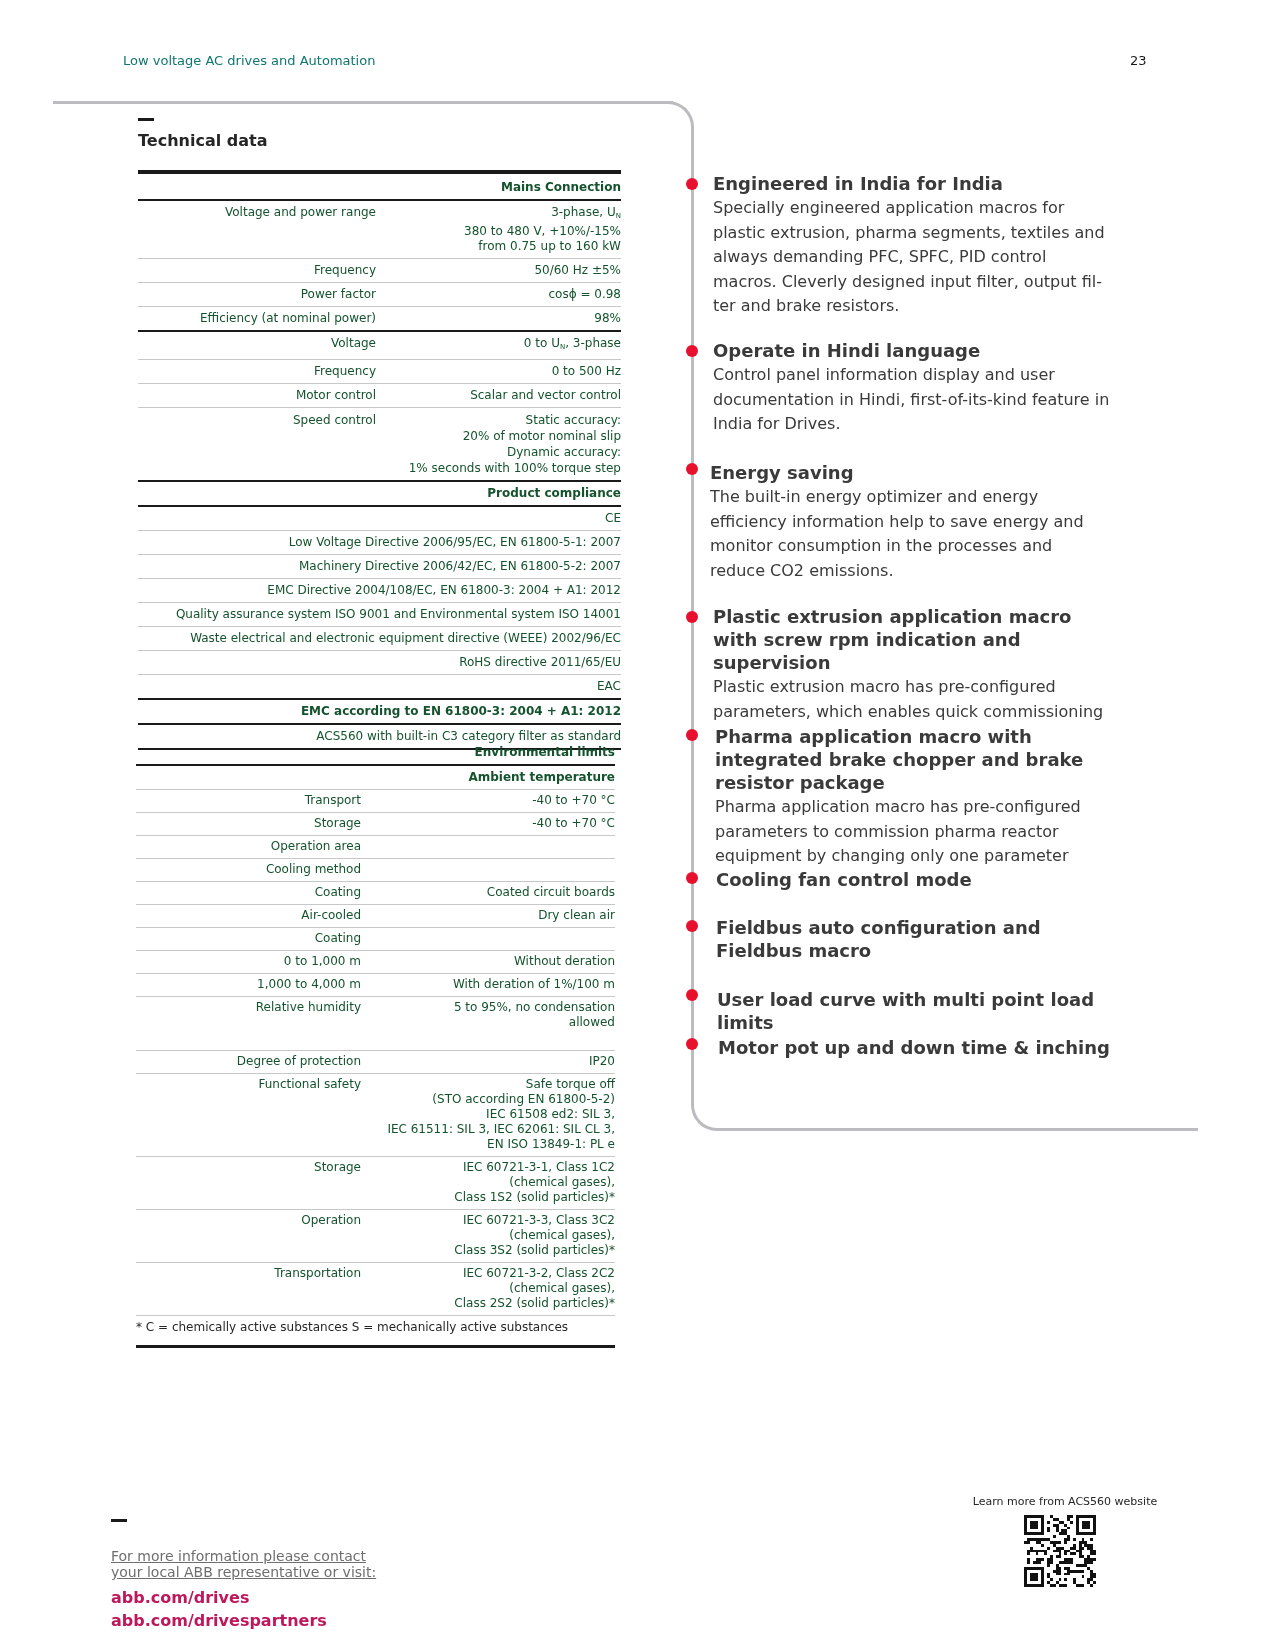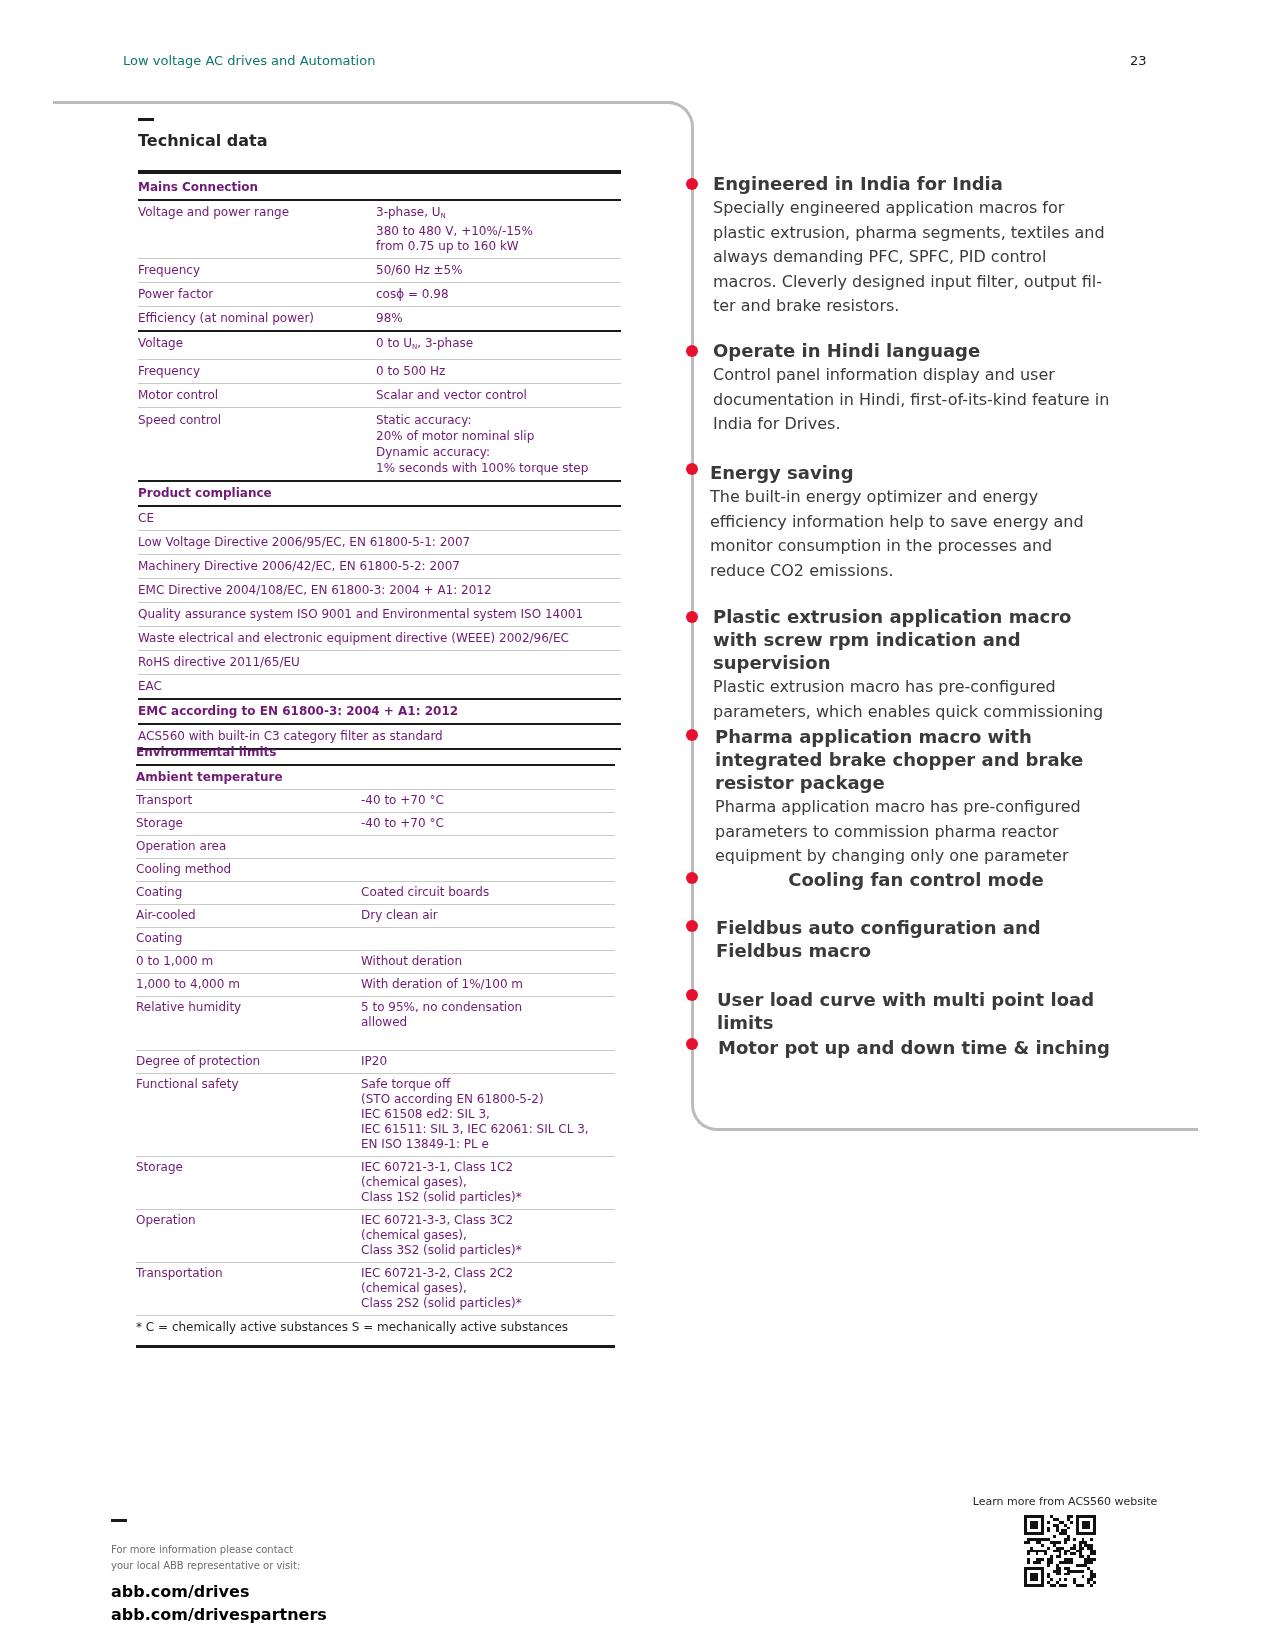--- a/index.html
+++ b/index.html
@@ -18,21 +18,21 @@
     border-bottom: 3px solid #bcbcc0; border-left: 3px solid #bcbcc0; border-bottom-left-radius: 26px; }
   .bracket-bottom { position: absolute; top: 1128px; left: 730px; width: 468px; height: 3px; background: #bcbcc0; }
 
   .dash { position: absolute; width: 16px; height: 3px; background: #1a1a1a; }
 
   .section-title { position: absolute; top: 131px; left: 138px; font-size: 16px; font-weight: bold; color: #262626; }
 
   
   .spec-table { position: absolute; left: 138px; top: 170px; width: 483px; }
   .spec-table .top-rule { height: 4px; background: #1a1a1a; margin-bottom: 2px; }
-  .row { display: flex; font-size: 12px; line-height: 15px; color: #701a75; border-bottom: 1px solid #c8c8c8; padding: 4px 0 4px 0; }
+  .row { display: flex; font-size: 12px; line-height: 15px; color: #14532d; border-bottom: 1px solid #c8c8c8; padding: 4px 0 4px 0; text-align: right; }
   .row .k { width: 238px; flex: none; }
   .row .v { flex: 1; white-space: pre-line; }
   .row.full .k { width: auto; flex: 1; }
   .row.head { font-weight: bold; border-bottom: 2px solid #1a1a1a; }
   .row.heavy-bottom { border-bottom: 2px solid #1a1a1a; }
   .row .v sub { font-size: 7px; vertical-align: -2px; }
 
   .env-table { position: absolute; left: 136px; top: 741px; width: 479px; }
   .env-table .row .k { width: 225px; }
   .env-table .row { padding: 3px 0 4px 0; }
@@ -42,22 +42,22 @@
 
   
   .features { position: absolute; left: 0; top: 0; }
   .feat { position: absolute; width: 400px; }
   .feat .dot { position: absolute; left: -22px; top: 6px; width: 12px; height: 12px; border-radius: 50%; background: #e8112d; }
   .feat .t { font-size: 18px; font-weight: bold; color: #3a3a3a; line-height: 23px; }
   .feat .d { font-size: 16px; color: #3a3a3a; line-height: 24.5px; margin-top: 1px; }
 
   
   .contact { position: absolute; left: 111px; top: 1519px; }
-  .contact .note { font-size: 10px; color: #6e6e6e; line-height: 16px; margin-top: 20px; }
-  .contact .link { display: block; font-size: 16px; font-weight: bold; color: #000000; line-height: 23px; text-decoration: none; }
+  .contact .note { font-size: 14px; color: #6e6e6e; line-height: 16px; margin-top: 26px; text-decoration: underline; }
+  .contact .link { display: block; font-size: 16px; font-weight: bold; color: #be185d; line-height: 23px; text-decoration: none; }
   .contact .link:first-of-type { margin-top: 6px; }
 
   .qr-block { position: absolute; left: 970px; top: 1495px; width: 200px; }
   .qr-caption { font-size: 11px; color: #262626; text-align: center; margin-left: -10px; }
   .qr { position: absolute; left: 54px; top: 20px; width: 72px; height: 72px; }
 </style>
 </head>
 <body>
 
 <div class="running-head">Low voltage AC drives and Automation</div>
@@ -254,21 +254,21 @@
     <div class="feat" style="left: 713px; top: 605px;">
       <span class="dot" style="left: -27px; top: 6px; background: rgb(232, 17, 45);"></span>
       <div class="t">Plastic extrusion application macro with screw rpm indication and supervision</div>
       <div class="d">Plastic extrusion macro has pre-configured parameters, which enables quick commissioning</div>
     </div>
     <div class="feat" style="left: 715px; top: 725px;">
       <span class="dot" style="left: -29px; top: 4px; background: rgb(232, 17, 45);"></span>
       <div class="t">Pharma application macro with integrated brake chopper and brake resistor package</div>
       <div class="d">Pharma application macro has pre-configured parameters to commission pharma reactor equipment by changing only one parameter</div>
     </div>
-    <div class="feat" style="left: 716px; top: 868px; text-align: center;">
+    <div class="feat" style="left: 716px; top: 868px;">
       <span class="dot" style="left: -30px; top: 4px; background: rgb(232, 17, 45);"></span>
       <div class="t">Cooling fan control mode</div>
     </div>
     <div class="feat" style="left: 716px; top: 916px;">
       <span class="dot" style="left: -30px; top: 4px; background: rgb(232, 17, 45);"></span>
       <div class="t">Fieldbus auto configuration and Fieldbus macro</div>
     </div>
     <div class="feat" style="left: 717px; top: 988px;">
       <span class="dot" style="left: -31px; top: 1px; background: rgb(232, 17, 45);"></span>
       <div class="t">User load curve with multi point load limits</div>

